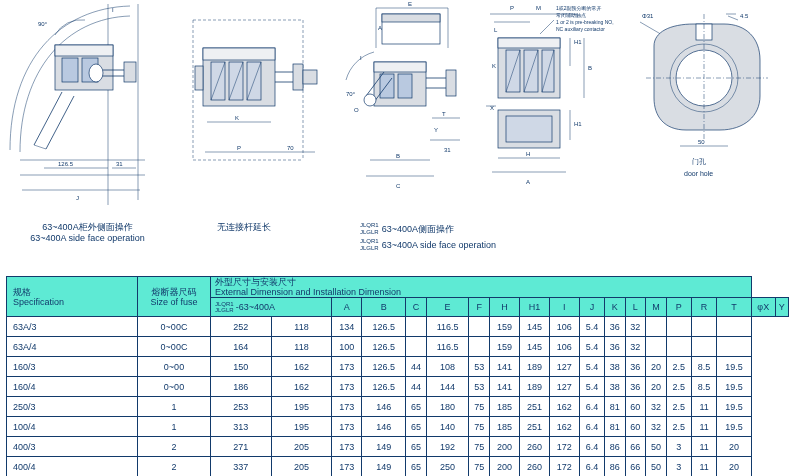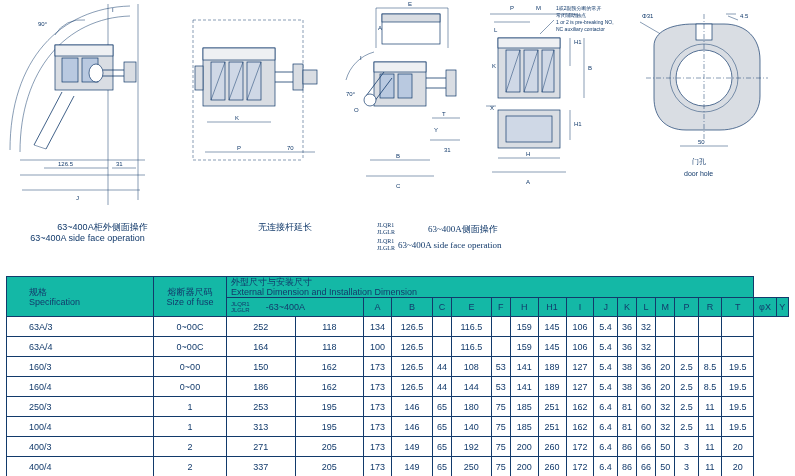--- a/index.html
+++ b/index.html
@@ -30,32 +30,32 @@
   .fillblue{fill:#b9c9e0;stroke:#123a6b;stroke-width:.7;}
   .fillwhite{fill:#ffffff;stroke:#123a6b;stroke-width:.7;}
   .fillhatch{fill:#cfd8e6;stroke:#123a6b;stroke-width:.7;}
   .tx{font-family:"Liberation Sans",sans-serif;font-size:5px;fill:#123a6b;}
   .tx6{font-family:"Liberation Sans",sans-serif;font-size:6px;fill:#123a6b;}
   .tx7{font-family:"Liberation Sans",sans-serif;font-size:7px;fill:#123a6b;}
 
   
   .captions{position:relative;height:42px;}
   .cap{position:absolute;text-align:center;font-size:9px;line-height:11px;color:#123a6b;}
-  .cap .cn{font-size:9px;padding-left:30px;}
+  .cap .cn{font-size:9px;}
   .cap .en{font-size:9px;}
   .cap-sm{font-size:6px;line-height:7px;}
 
   
   .tablewrap{position:absolute;left:6px;top:276px;width:783px;}
   table{border-collapse:collapse;width:783px;font-size:9px;color:#123a6b;}
   th,td{border:1px solid #123a6b;text-align:center;vertical-align:middle;padding:0;height:18px;}
-  thead th{background:#14b8a6;font-weight:normal;line-height:10px;}
+  thead th{background:#5eead4;font-weight:normal;line-height:10px;}
   .hleft{text-align:left;padding-left:4px;}
   tbody td{background:#ffffff;height:19px;}
-  .col-spec{width:124px;text-align:left;padding-left:22px;}
+  .col-spec{width:124px;text-align:left;padding-left:6px;}
   .col-fuse{width:72px;}
   .dimcol{width:auto;}
   .spec-sub{font-size:6px;line-height:6px;}
 </style>
 </head>
 <body>
 
 <div class="sheet">
 
   <div class="drawings">
@@ -235,24 +235,24 @@
         <text class="tx7" x="64" y="176">door hole</text>
       </svg>
     </div>
   </div>
 
   <div class="captions">
     <div class="cap" style="left:0px;top:-46px;width:175px;">
       <div class="cn">63~400A柜外侧面操作</div>
       <div class="en">63~400A side face operation</div>
     </div>
-    <div class="cap" style="left:190px;top:-46px;width:160px;">
+    <div class="cap" style="left:164px;top:-46px;width:160px;">
       <div class="cn">无连接杆延长</div>
     </div>
-    <div class="cap" style="left:377px;top:-46px;width:230px;text-align:left;font-family:Liberation Serif, serif;">
+    <div class="cap" style="left:360px;top:-46px;width:230px;text-align:right;">
       <div style="display:flex;align-items:center;gap:3px;">
         <span class="cap-sm">
           <span>JLQR1</span><br>
           <span>JLGLR</span>
         </span>
         <span class="cn">63~400A侧面操作</span>
       </div>
       <div style="display:flex;align-items:center;gap:3px;margin-top:2px;">
         <span class="cap-sm">
           <span>JLQR1</span><br>
@@ -275,21 +275,21 @@
             <div>熔断器尺码</div>
             <div>Size of fuse</div>
           </th>
           <th colspan="17" class="hleft">
             <div>外型尺寸与安装尺寸</div>
             <div>External Dimension and Installation Dimension</div>
           </th>
         </tr>
         <tr>
             <th colspan="2" class="hleft">
-              <div style="display:flex;align-items:center;gap:16px;">
+              <div style="display:flex;align-items:center;gap:2px;">
                 <span class="spec-sub"><span>JLQR1</span><br><span>JLGLR</span></span>
                 <span>-63~400A</span>
               </div>
             </th>
             <th class="dimcol">A</th>
             <th class="dimcol">B</th>
             <th class="dimcol">C</th>
             <th class="dimcol">E</th>
             <th class="dimcol">F</th>
             <th class="dimcol">H</th>

